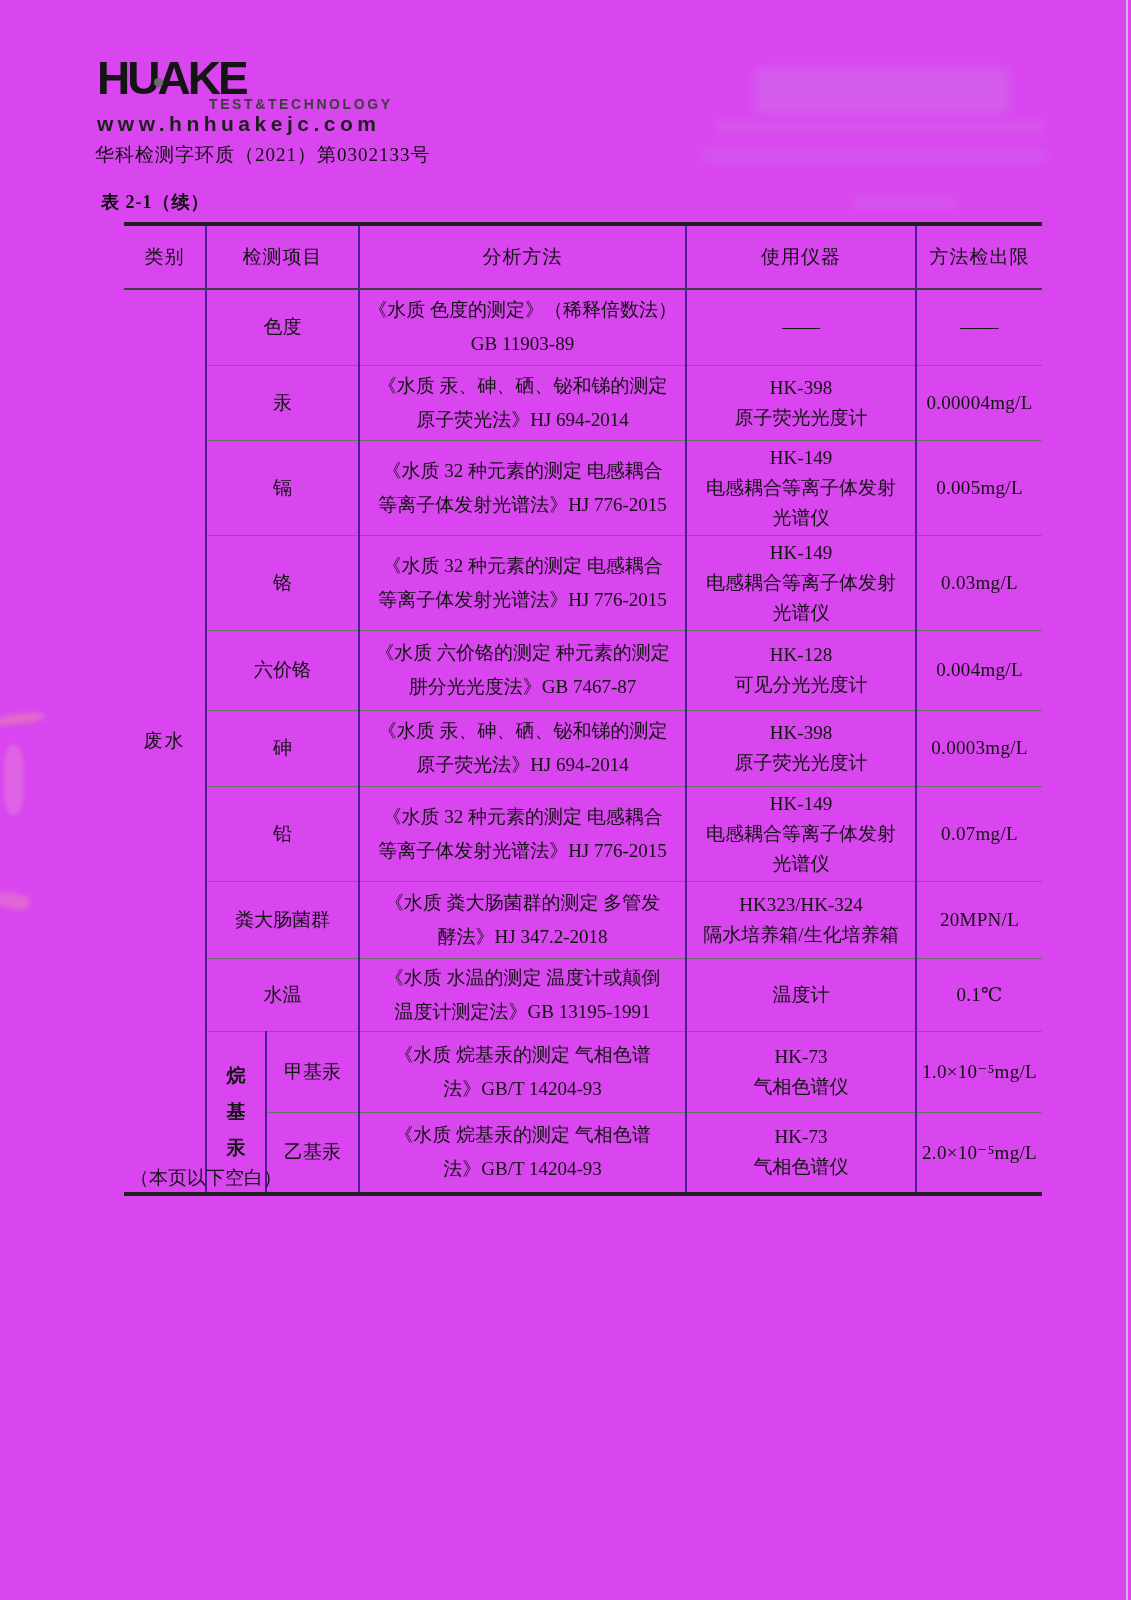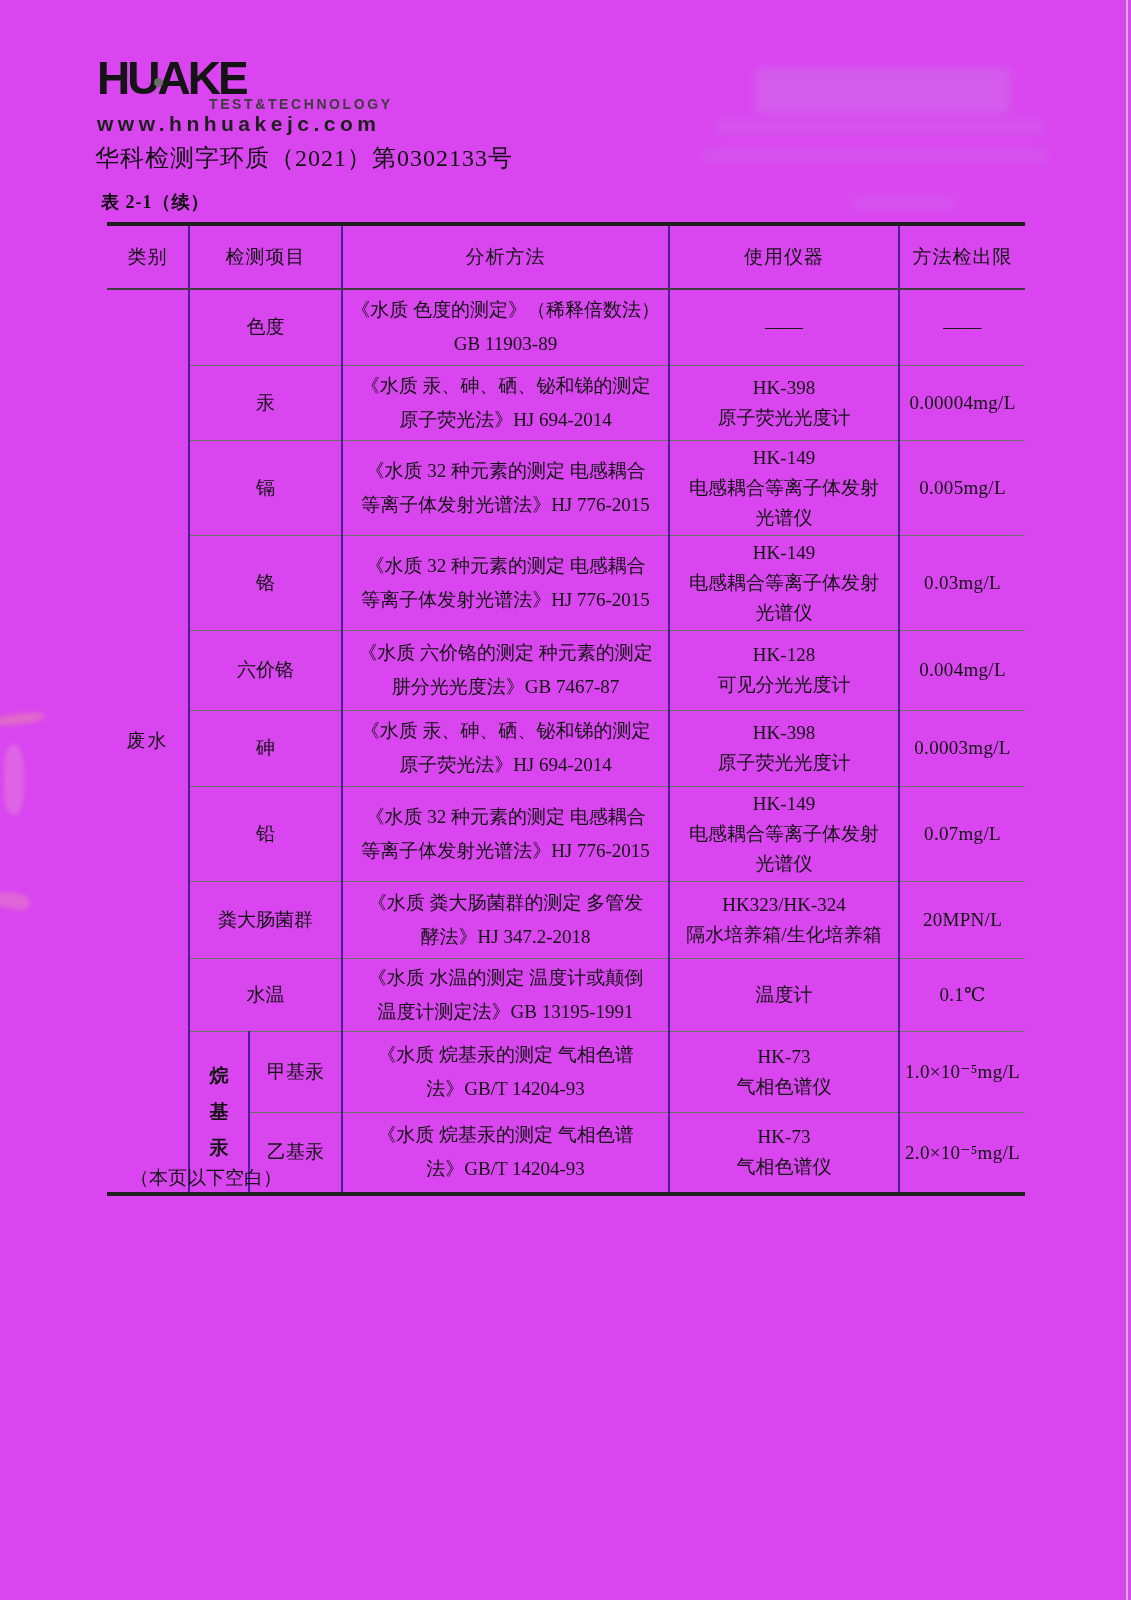--- a/index.html
+++ b/index.html
@@ -26,28 +26,28 @@
   .logo-sub {
     position:absolute; left:112px; top:38px;
     font-family:"Liberation Sans","DejaVu Sans",sans-serif;
     font-size:14px; letter-spacing:2.6px; color:#3d3d3d; font-weight:bold;
   }
   .website {
     position:absolute; left:0px; top:54px;
     font-family:"Liberation Sans","DejaVu Sans",sans-serif;
     font-size:21px; letter-spacing:4.5px; color:#1e1e1e; font-weight:bold;
   }
-  .doc-number { position:absolute; left:95px; top:142px; font-size:24px; color:#101010; letter-spacing:1px; }
+  .doc-number { position:absolute; left:95px; top:142px; font-size:19px; color:#101010; letter-spacing:1px; }
   
   .table-caption {
     position:absolute; left:101px; top:190px; font-size:18px; font-weight:bold;
     color:#0e0e0e; letter-spacing:1px;
   }
   table.methods {
-    position:absolute; left:107px; top:222px; width:918px;
+    position:absolute; left:124px; top:222px; width:918px;
     border-collapse:collapse; table-layout:fixed;
     border-top:4px solid #1f1f1f; border-bottom:4px solid #1f1f1f;
   }
   table.methods th, table.methods td {
     text-align:center; vertical-align:middle; font-weight:normal;
     font-size:19px; color:#131313; padding:2px 4px; overflow:hidden;
   }
   table.methods th { font-size:19px; letter-spacing:1px; }
   .bl  { border-left:2px solid #4c1d95; }   
   .rt  { border-top:1px solid #6d6d6d; }    

